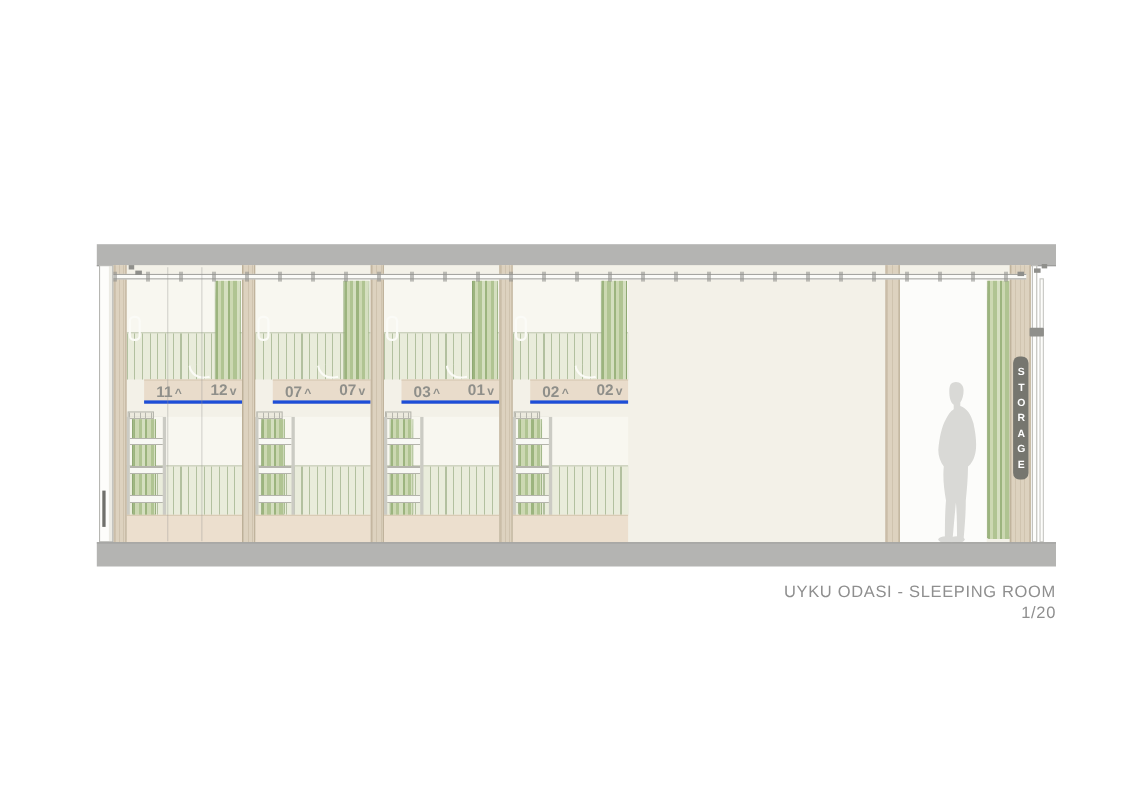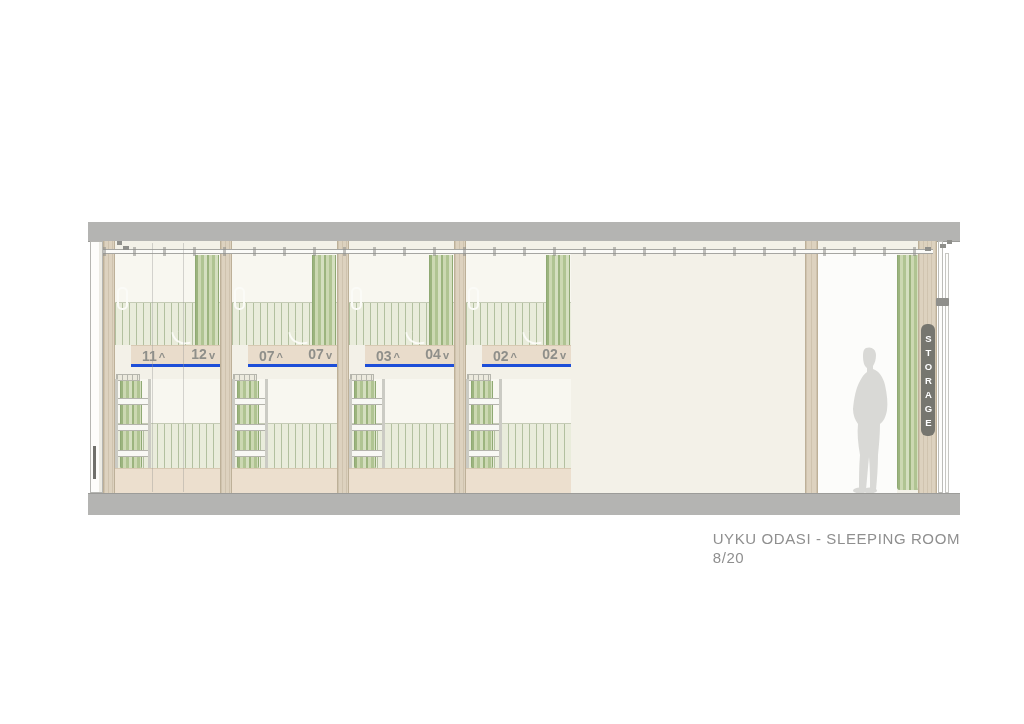--- a/index.html
+++ b/index.html
@@ -89,21 +89,21 @@
   .track-bracket{position:absolute;left:936px;top:298px;width:13px;height:8px;background:#8f8f8b;border-radius:1px;}
   .hw{position:absolute;background:#8f8f8b;}
 
   
   .dim{position:absolute;top:243px;height:249px;width:0;border-left:1px solid rgba(150,150,148,.38);}
 
   
   .figure{position:absolute;left:845px;top:346px;width:48px;height:148px;}
 
   
-  .title-block{position:absolute;right:64px;top:529px;text-align:left;
+  .title-block{position:absolute;right:64px;top:529px;text-align:right;
     color:var(--title_text,#8f8f8f);font-size:15px;line-height:19px;letter-spacing:.6px;}
 </style>
 </head>
 <body>
 
 <div id="canvas">
 
   <div class="roof-slab"></div>
   <div class="interior-bg"></div>
   <div class="corridor"></div>
@@ -151,21 +151,21 @@
     </div>
 
     <div class="bay">
       <div class="niche up"></div>
       <div class="wainscot up"></div>
       <div class="handle"></div>
       <div class="curve"></div>
       <div class="curtain bay-up"></div>
       <div class="band">
         <span class="lbl up"><span>03</span><span class="dir">^</span></span>
-        <span class="lbl dn"><span>04</span><span class="dir">v</span></span>
+        <span class="lbl dn"><span>01</span><span class="dir">v</span></span>
       </div>
       <div class="niche dn"></div>
       <div class="wainscot dn"></div>
       <div class="curtain bay-dn"></div>
       <div class="grille"></div>
       <div class="ladder"></div>
       <div class="platform"></div>
       <div class="post"></div>
     </div>
 
@@ -217,16 +217,16 @@
   <div class="hw" style="left:940px;top:244px;width:6px;height:4px;"></div>
   <div class="hw" style="left:947px;top:240px;width:5px;height:4px;"></div>
 
   <div class="dim" style="left:152px;"></div>
   <div class="dim" style="left:183px;"></div>
 
   <div class="floor-slab"></div>
 
   <div class="title-block">
     <div>UYKU ODASI - SLEEPING ROOM</div>
-    <div>8/20</div>
+    <div>1/20</div>
   </div>
 
 </div>
 
 </body></html>

